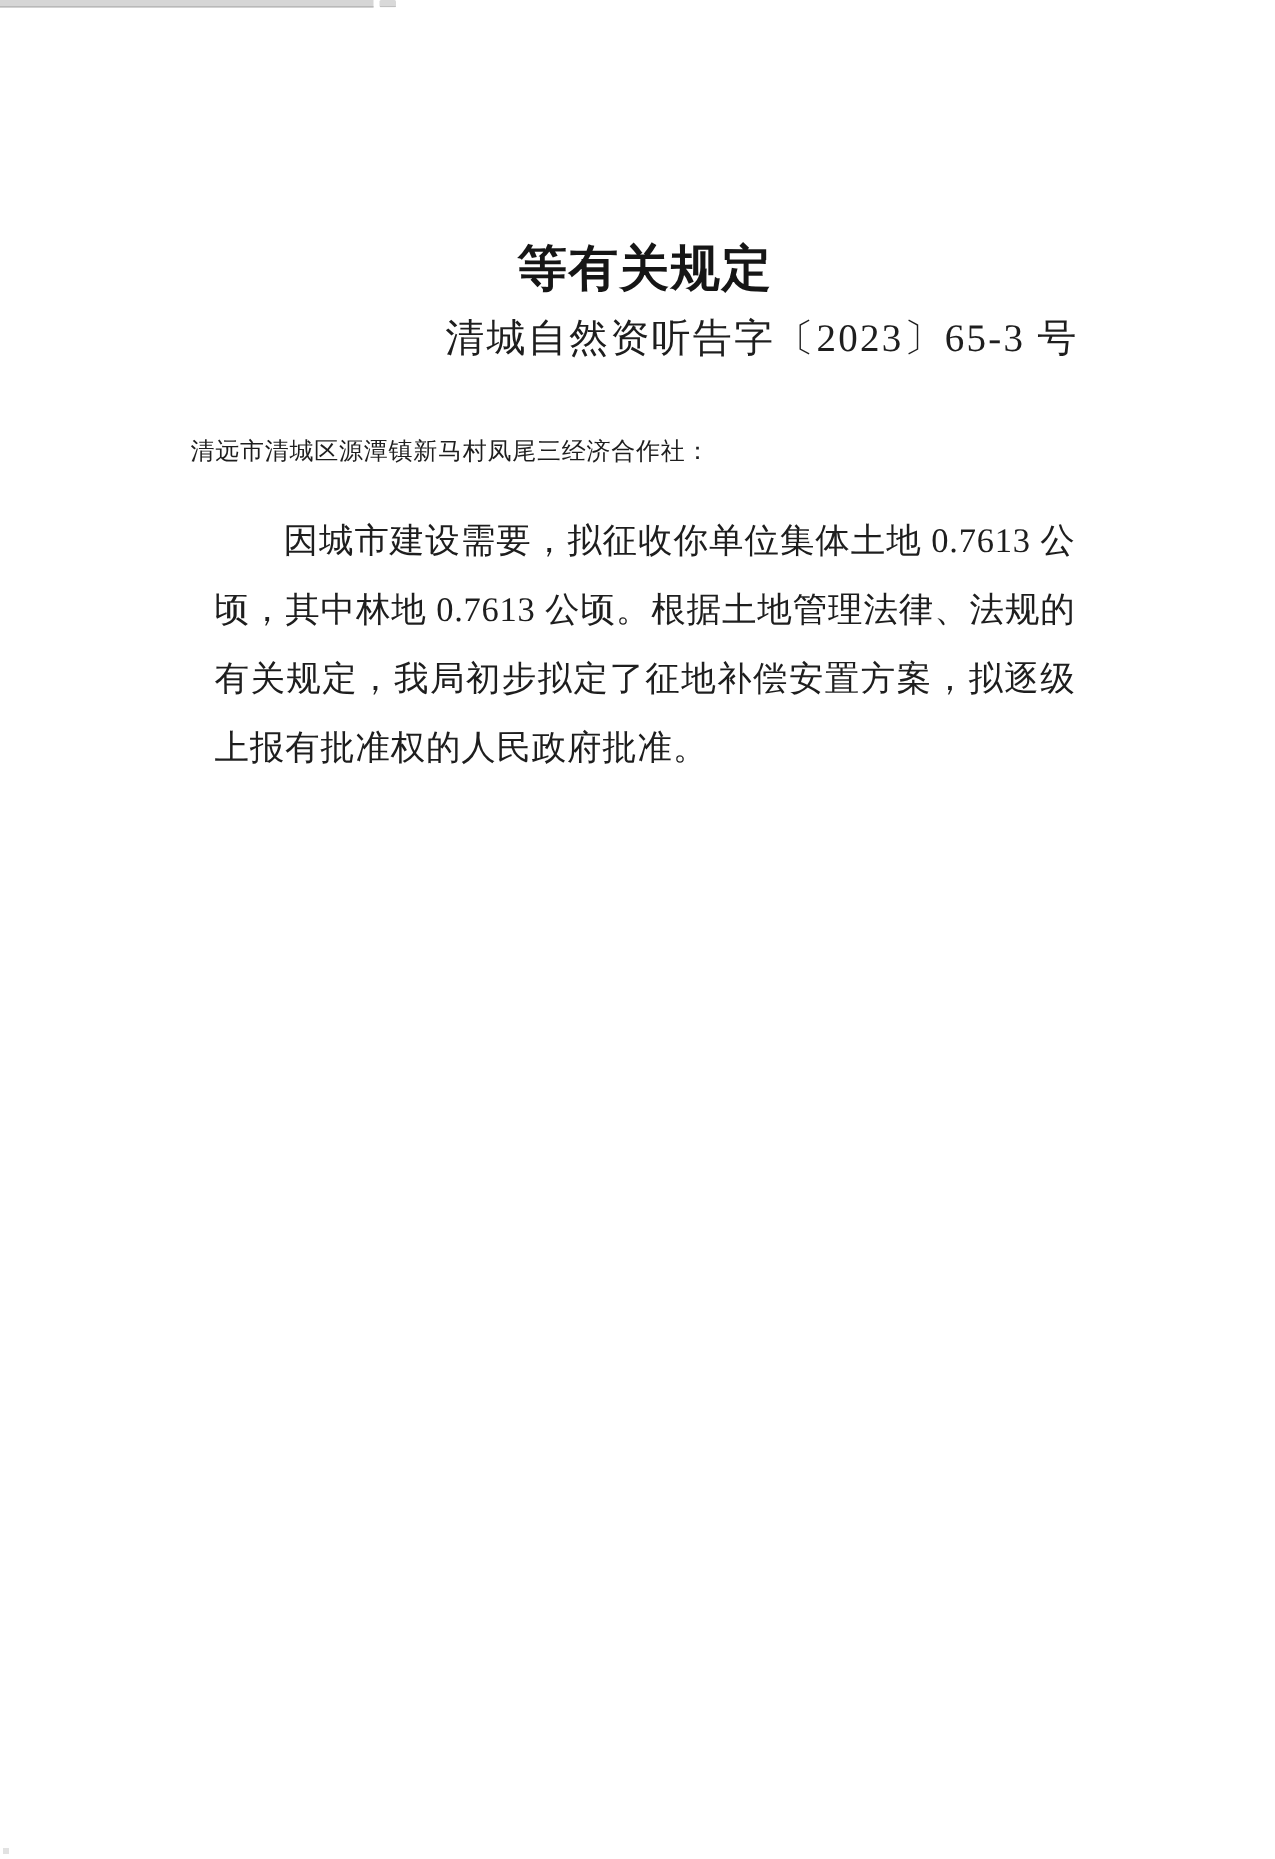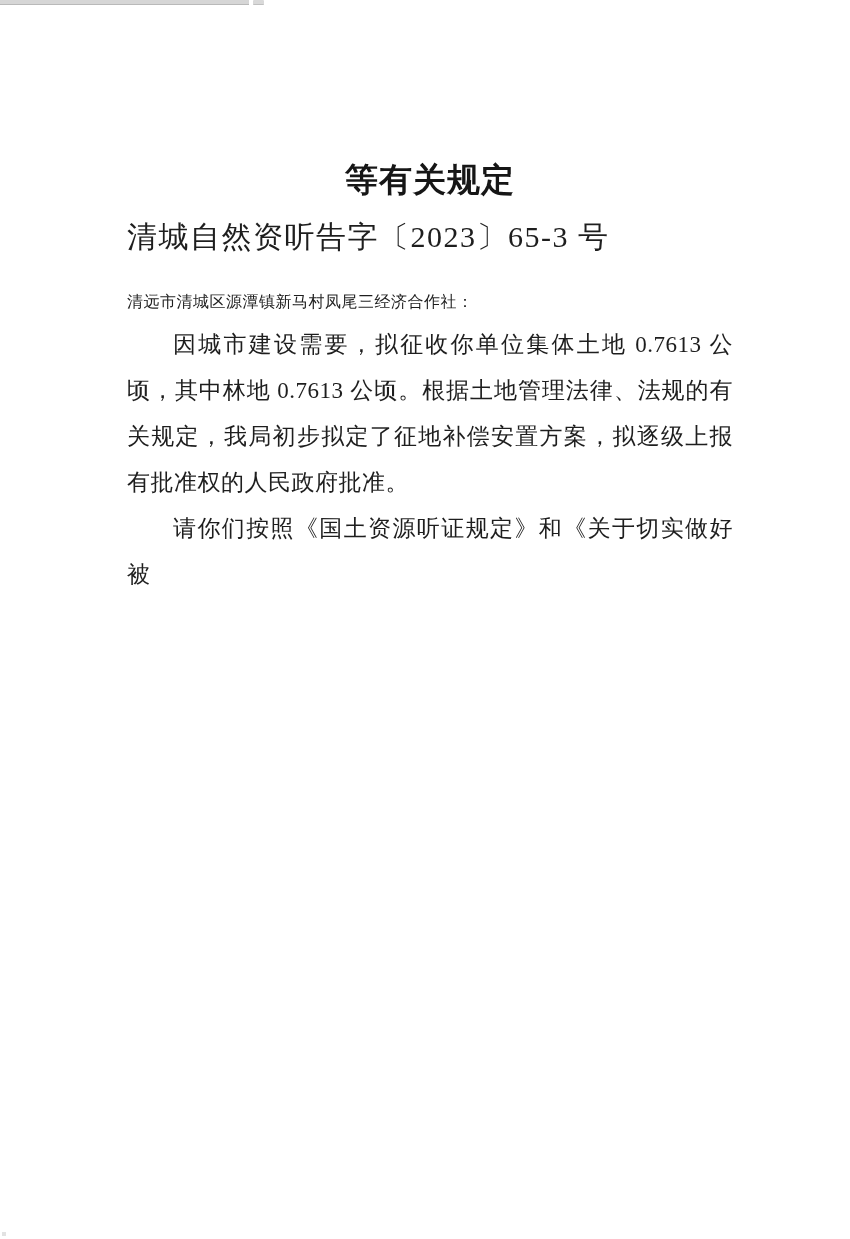--- a/index.html
+++ b/index.html
@@ -68,47 +68,48 @@
     margin: 0;
     text-align: center;
     font-size: 33px;
     font-weight: bold;
     letter-spacing: 1px;
     line-height: 44px;
     color: #161616;
   }
   .doc-number {
     position: absolute;
-    top: 219px;
+    top: 208px;
     left: 0;
     width: 100%;
+    text-align: right;
     padding-right: 14px;
     box-sizing: border-box;
-    font-size: 30px;
+    font-size: 26px;
     letter-spacing: 1.5px;
     line-height: 36px;
     white-space: nowrap;
   }
   .addressee {
     position: absolute;
     top: 284px;
     left: 0;
     width: 100%;
     font-size: 16px;
     letter-spacing: 0.5px;
     line-height: 36px;
   }
   .body-text {
     position: absolute;
     top: 322px;
     left: 0;
     width: 100%;
   }
   .body-text p {
-    margin: 0;
+    margin: 16px;
     font-size: 23px;
     line-height: 46px;
     text-align: justify;
     text-align-last: left;
     text-indent: 2em;
     letter-spacing: 0.5px;
     word-break: break-all;
   }
 </style>
 </head>
@@ -125,17 +126,16 @@
   <div class="content">
 
     <h1 class="doc-title">等有关规定</h1>
 
     <div class="doc-number">清城自然资听告字〔2023〕65-3 号</div>
 
     <div class="addressee">清远市清城区源潭镇新马村凤尾三经济合作社：</div>
 
     <div class="body-text">
       <p>因城市建设需要，拟征收你单位集体土地 0.7613 公顷，其中林地 0.7613 公顷。根据土地管理法律、法规的有关规定，我局初步拟定了征地补偿安置方案，拟逐级上报有批准权的人民政府批准。</p>
-      <p>请你们按照《国土资源听证规定》和《关于切实做好被</p>
     </div>
 
   </div>
 </div>
 
 </body></html>

